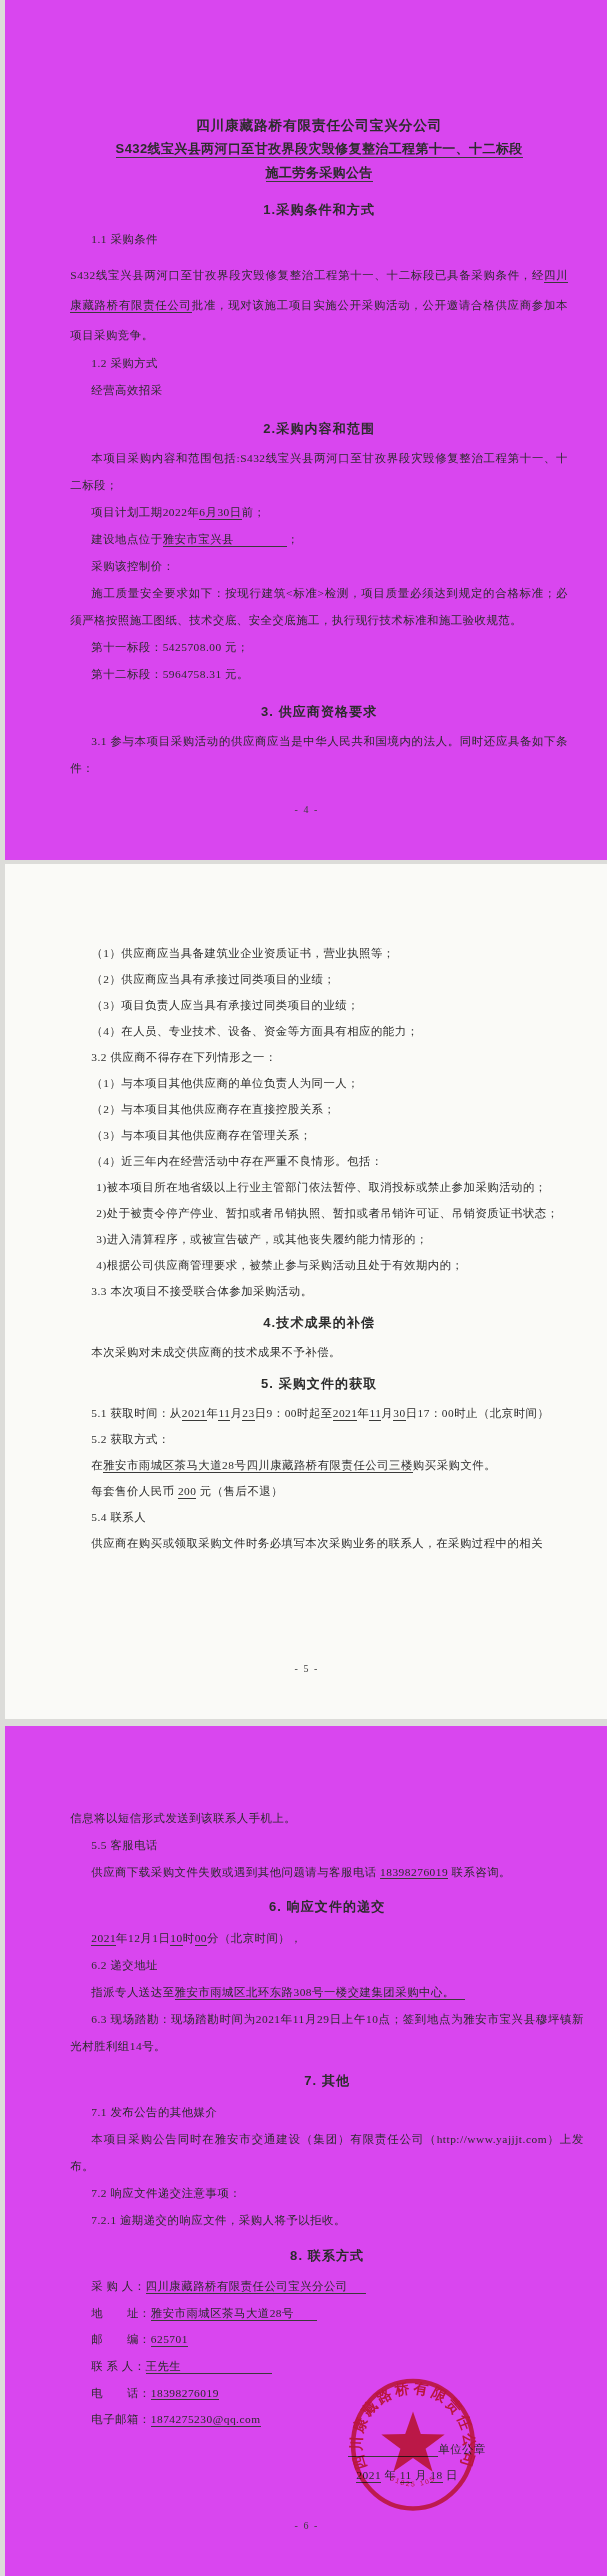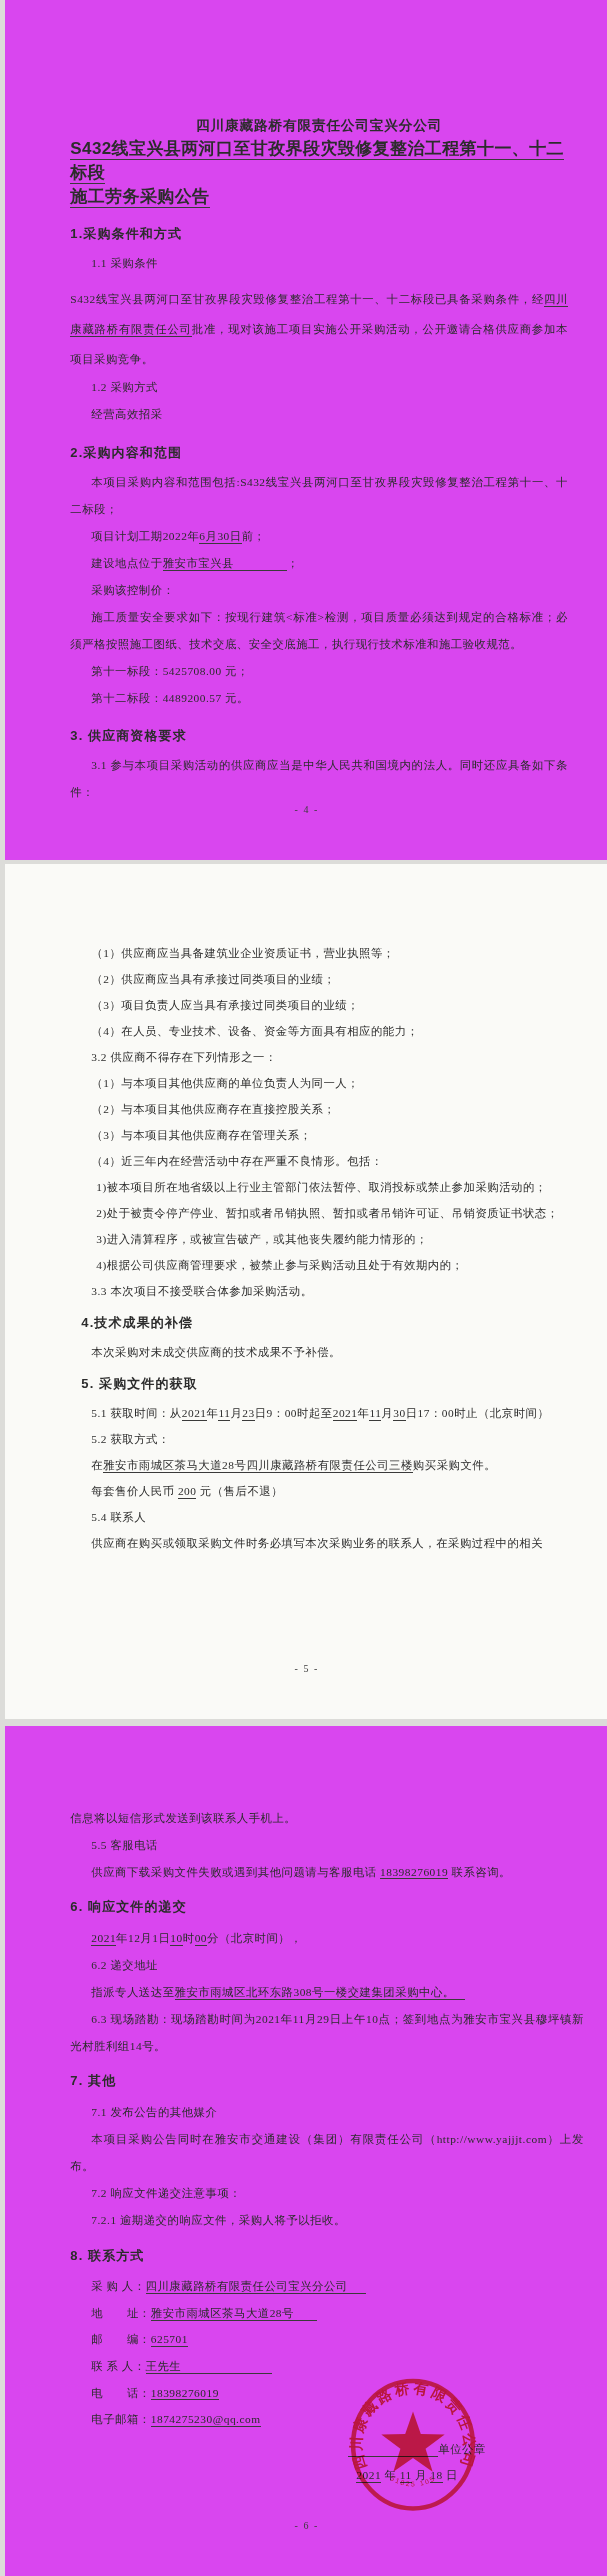--- a/index.html
+++ b/index.html
@@ -32,26 +32,26 @@
   }
   .p2 .blk{line-height:26px;}
   .lh40{line-height:30px !important;}
   .mt{margin-top:7.6px;}
   .title1{
     font-family:"Liberation Sans","DejaVu Sans",sans-serif;
     font-weight:700;font-size:13.7px;text-align:center;line-height:23px;letter-spacing:0.8px;
   }
   .title2{
     font-family:"Liberation Sans","DejaVu Sans",sans-serif;
-    font-weight:700;font-size:17px;text-align:left;line-height:24px;letter-spacing:0.4px;
+    font-weight:700;font-size:13px;text-align:center;line-height:24px;letter-spacing:0.4px;
   }
   .h1{
     font-family:"Liberation Sans","DejaVu Sans",sans-serif;
     font-weight:700;font-size:13px;line-height:27px;letter-spacing:1.1px;
-    margin:10.6px 0 3px;text-align:left;
+    margin:10.6px 0 3px;text-align:center;
   }
   .p2 .h1{margin:6px 11px 3px;}
   .p3 .h1{margin:7.6px 0 4.6px;}
   .ind{text-indent:21px;}
   .ind2{text-indent:26px;}
   .u{border-bottom:0.8px solid #3a3a3a;padding-bottom:0.8px;}
   .contact{line-height:26.6px !important;}
   .sealline{margin-left:278px;margin-top:3px;line-height:26px !important;text-align:left;}
   .dateline{margin-left:286px;line-height:26px !important;text-align:left;}
   .pagenum{
@@ -76,21 +76,21 @@
       <div class="blk p lh40 mt"><span>S432线宝兴县两河口至甘孜界段灾毁修复整治工程第十一、十二标段已具备采购条件，经</span><span class="u">四川康藏路桥有限责任公司</span><span>批准，现对该施工项目实施公开采购活动，公开邀请合格供应商参加本项目采购竞争。</span></div>
       <div class="blk p ind"><span>1.2 采购方式</span></div>
       <div class="blk p ind"><span>经营高效招采</span></div>
       <div class="blk h1"><span>2.采购内容和范围</span></div>
       <div class="blk p ind"><span>本项目采购内容和范围包括:S432线宝兴县两河口至甘孜界段灾毁修复整治工程第十一、十二标段；</span></div>
       <div class="blk p ind"><span>项目计划工期2022年</span><span class="u">6月30日</span><span>前；</span></div>
       <div class="blk p ind"><span>建设地点位于</span><span class="u" style="padding-right: 53px;">雅安市宝兴县</span><span>；</span></div>
       <div class="blk p ind"><span>采购该控制价：</span></div>
       <div class="blk p ind"><span>施工质量安全要求如下：按现行建筑&lt;标准&gt;检测，项目质量必须达到规定的合格标准；必须严格按照施工图纸、技术交底、安全交底施工，执行现行技术标准和施工验收规范。</span></div>
       <div class="blk p ind"><span>第十一标段：5425708.00 元；</span></div>
-      <div class="blk p ind"><span>第十二标段：4489200.57 元。</span></div>
+      <div class="blk p ind"><span>第十二标段：5964758.31 元。</span></div>
       <div class="blk h1"><span>3. 供应商资格要求</span></div>
       <div class="blk p ind"><span>3.1 参与本项目采购活动的供应商应当是中华人民共和国境内的法人。同时还应具备如下条件：</span></div>
       <div class="pagenum">- 4 -</div>
     </div>
   <div class="page p2">
       <div class="blk p ind"><span>（1）供应商应当具备建筑业企业资质证书，营业执照等；</span></div>
       <div class="blk p ind"><span>（2）供应商应当具有承接过同类项目的业绩；</span></div>
       <div class="blk p ind"><span>（3）项目负责人应当具有承接过同类项目的业绩；</span></div>
       <div class="blk p ind"><span>（4）在人员、专业技术、设备、资金等方面具有相应的能力；</span></div>
       <div class="blk p ind"><span>3.2 供应商不得存在下列情形之一：</span></div>

